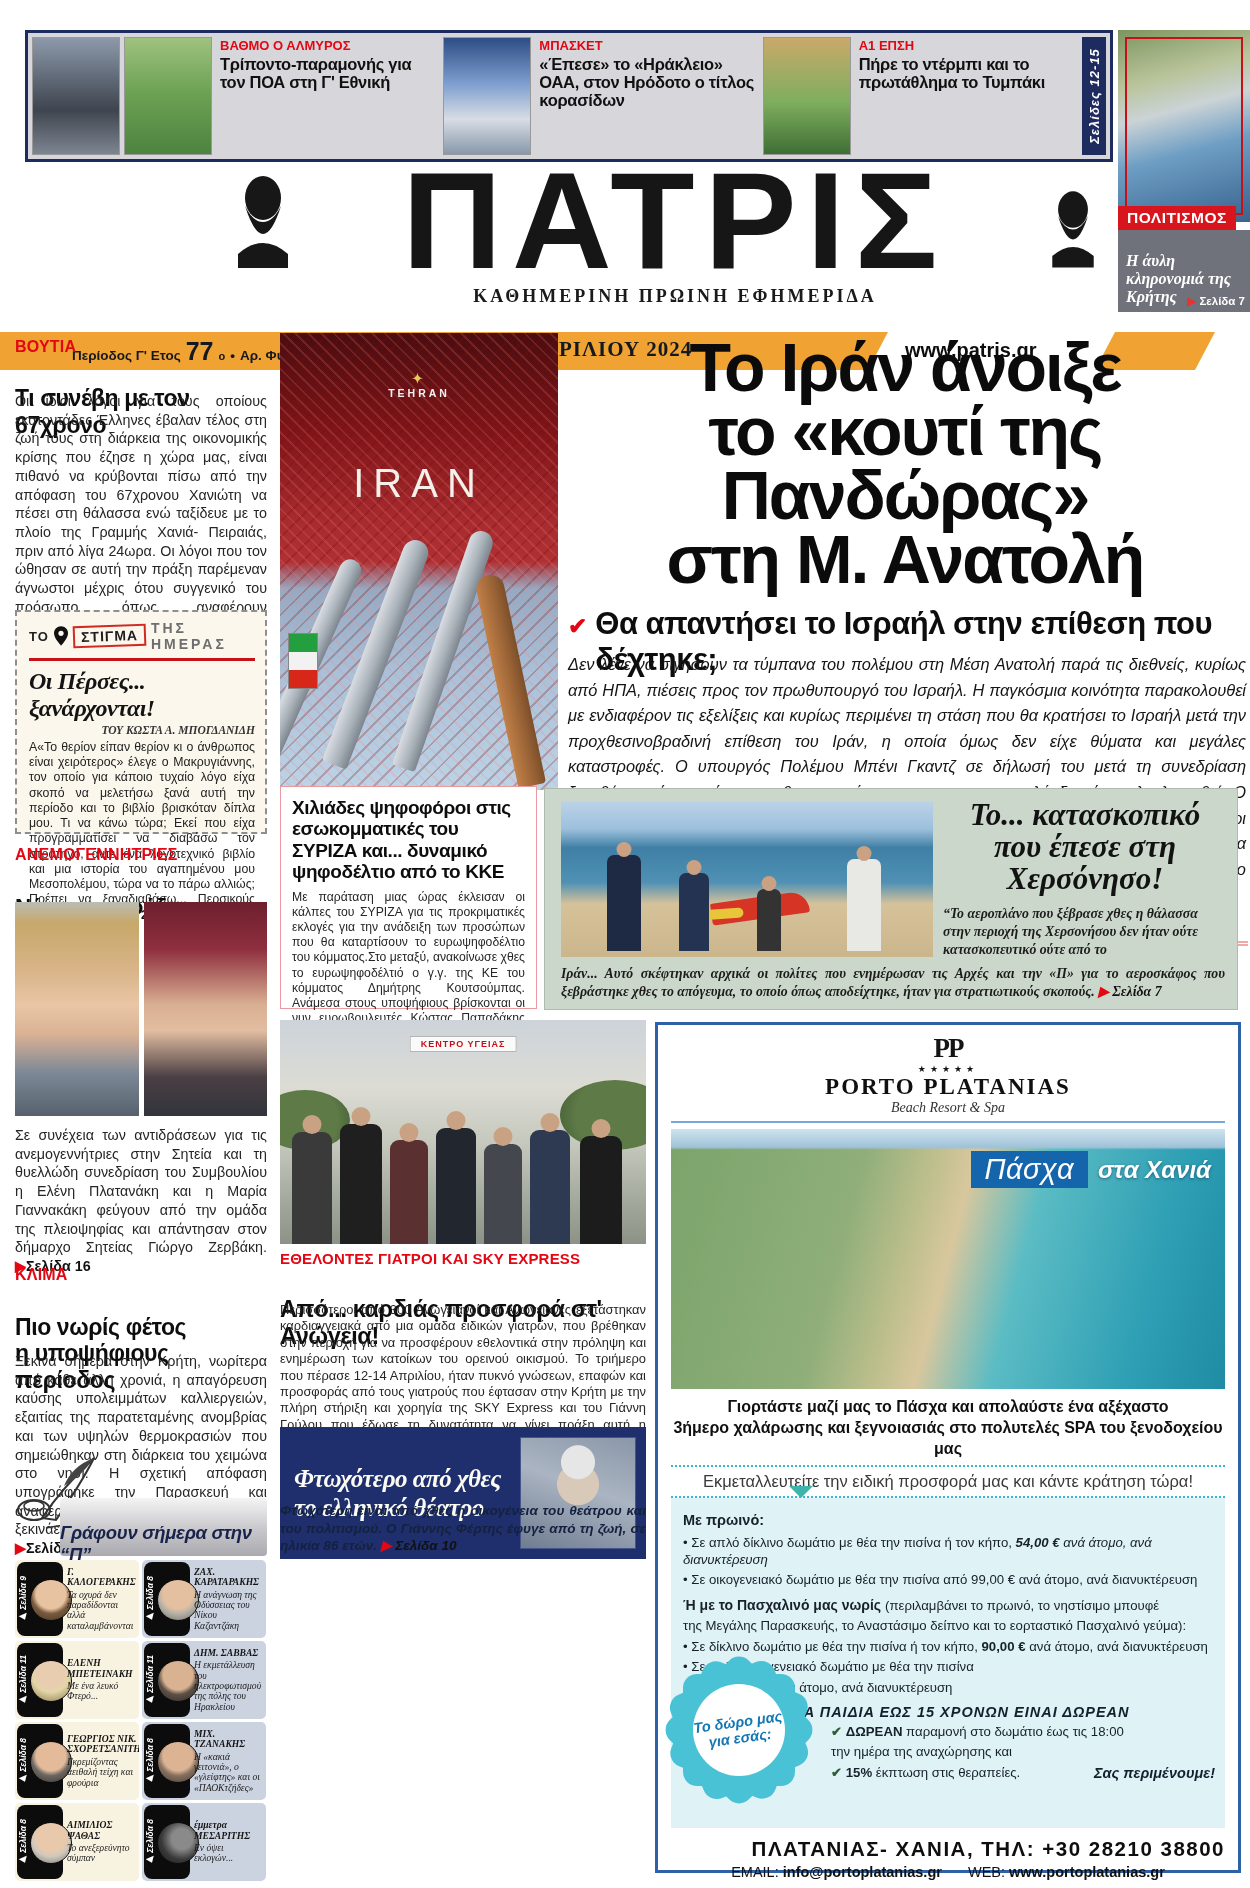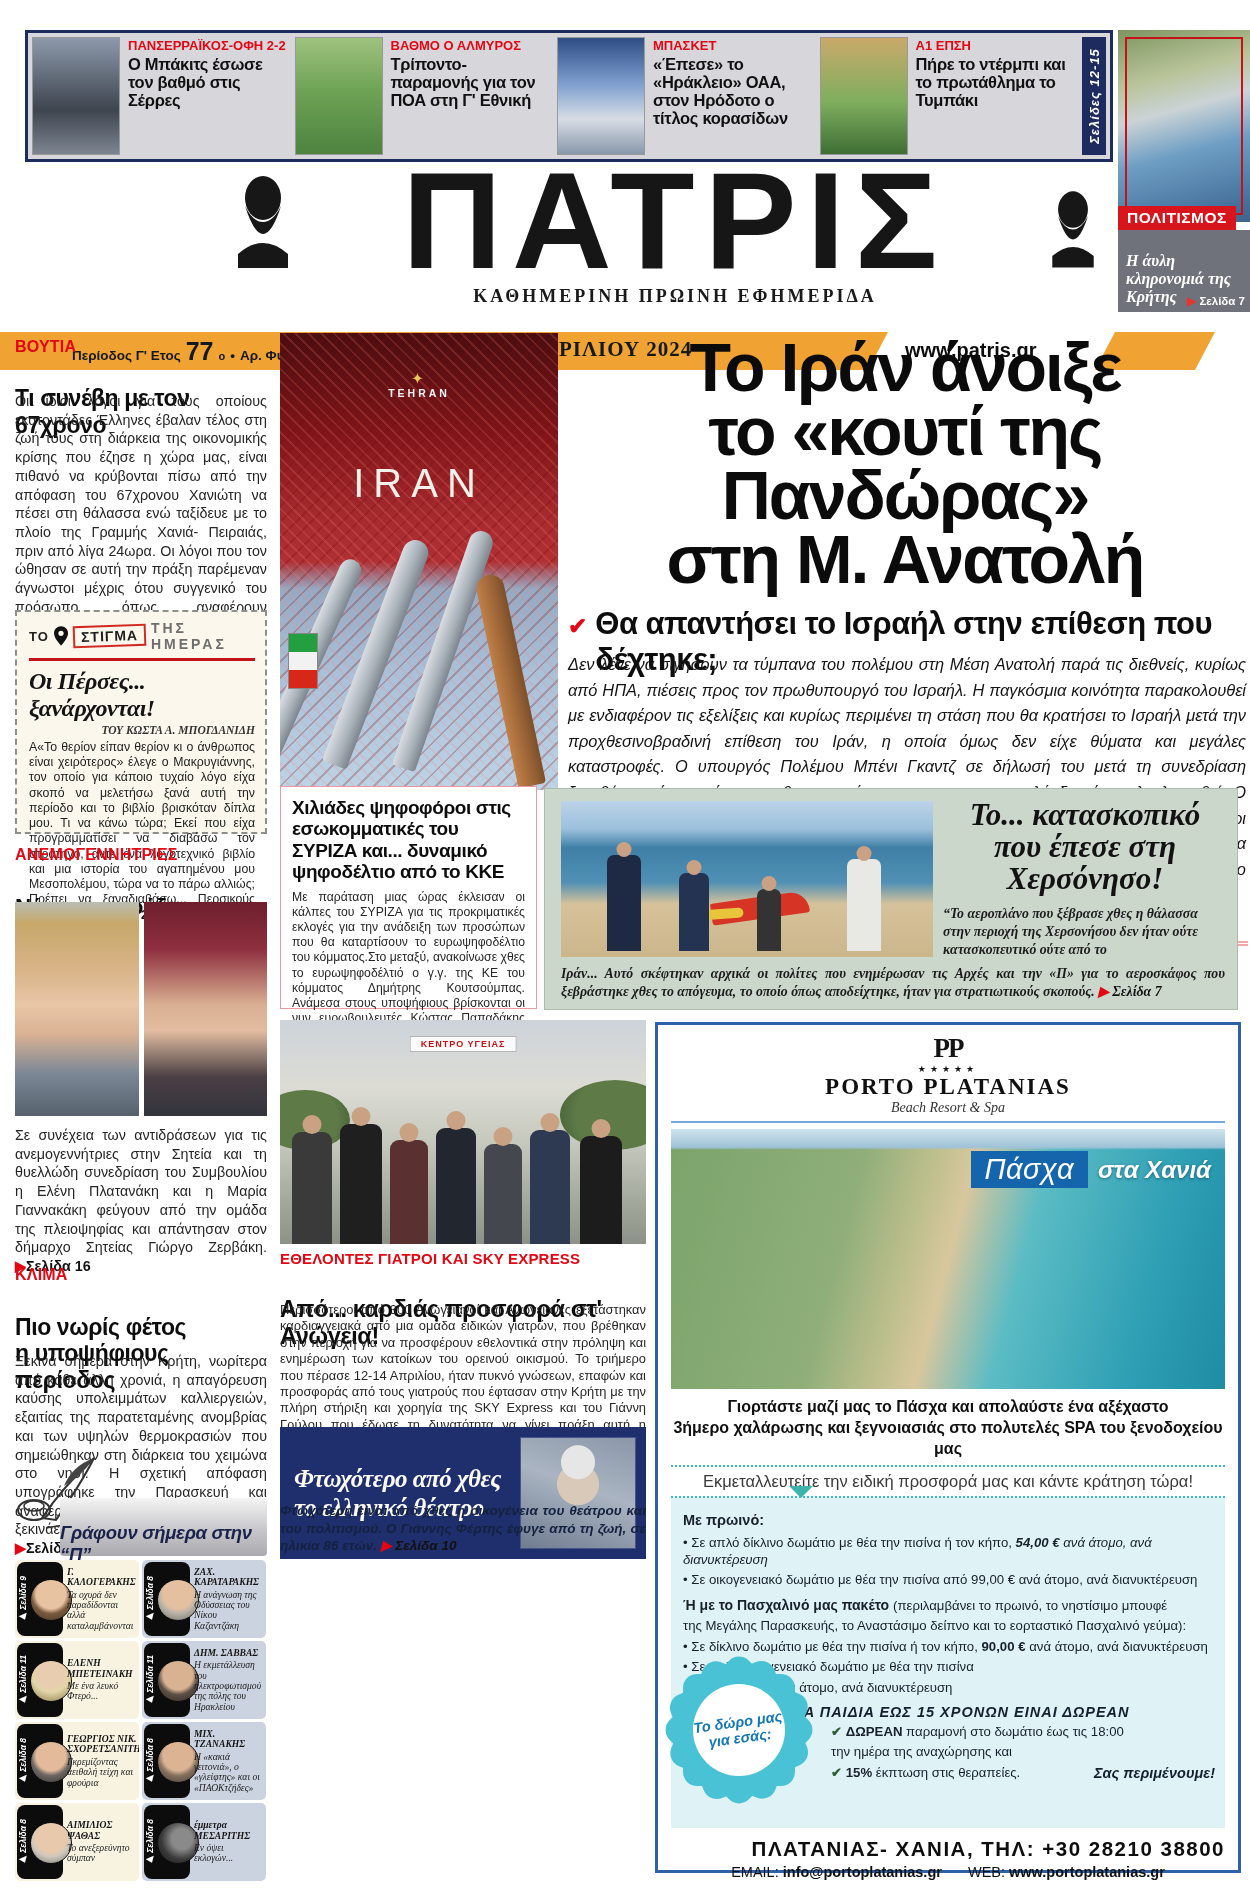--- a/index.html
+++ b/index.html
@@ -233,24 +233,20 @@
 
   .face-svg { display:block; }
 </style>
 </head>
 <body>
 
 <div class="page">
 
   <div class="abs topstrip">
     <div class="tphoto tp1"></div>
-    <div class="ttext">
-      <div class="tkicker">ΠΑΝΣΕΡΡΑΪΚΟΣ-ΟΦΗ 2-2</div>
-      <div class="ttitle">Ο Μπάκιτς έσωσε τον βαθμό στις Σέρρες</div>
-    </div>
     <div class="tphoto tp2"></div>
     <div class="ttext">
       <div class="tkicker">ΒΑΘΜΟ Ο ΑΛΜΥΡΟΣ</div>
       <div class="ttitle">Τρίποντο-παραμονής για τον ΠΟΑ στη Γ' Εθνική</div>
     </div>
     <div class="tphoto tp3"></div>
     <div class="ttext">
       <div class="tkicker">ΜΠΑΣΚΕΤ</div>
       <div class="ttitle">«Έπεσε» το «Ηράκλειο» ΟΑΑ, στον Ηρόδοτο ο τίτλος κορασίδων</div>
     </div>
@@ -550,21 +546,21 @@
       <div>3ήμερο χαλάρωσης και ξεγνοιασιάς στο πολυτελές SPA του ξενοδοχείου μας</div>
     </div>
     <div class="phl">Εκμεταλλευτείτε την ειδική προσφορά μας και κάντε κράτηση τώρα!</div>
     <div class="poffers">
       <div class="pl pb" style="font-size:14.5px;">Με πρωινό:</div>
       <div class="pl">
         <span>• Σε απλό δίκλινο δωμάτιο με θέα την πισίνα ή τον κήπο, </span><span class="pb pi">54,00 €</span><span class="pi"> ανά άτομο, ανά διανυκτέρευση</span>
       </div>
       <div class="pl">• Σε οικογενειακό δωμάτιο με θέα την πισίνα από 99,00 € ανά άτομο, ανά διανυκτέρευση</div>
       <div class="pl" style="margin-top:7px;">
-        <span class="pb" style="font-size:14px;">Ή με το Πασχαλινό μας πακέτο </span><span>(περιλαμβάνει το πρωινό, το νηστίσιμο μπουφέ</span>
+        <span class="pb" style="font-size:14px;">Ή με το Πασχαλινό μας νωρίς </span><span>(περιλαμβάνει το πρωινό, το νηστίσιμο μπουφέ</span>
       </div>
       <div class="pl">της Μεγάλης Παρασκευής, το Αναστάσιμο δείπνο και το εορταστικό Πασχαλινό γεύμα):</div>
       <div class="pl">
         <span>• Σε δίκλινο δωμάτιο με θέα την πισίνα ή τον κήπο, </span><span class="pb">90,00 €</span><span> ανά άτομο, ανά διανυκτέρευση</span>
       </div>
       <div class="pl">• Σε απλό οικογενειακό δωμάτιο με θέα την πισίνα</div>
       <div class="pl" style="margin-left:8px;">
         <span>από </span><span class="pb">137,50 €</span><span> ανά άτομο, ανά διανυκτέρευση</span>
       </div>
       <div class="kids">ΤΑ ΠΑΙΔΙΑ ΕΩΣ 15 ΧΡΟΝΩΝ ΕΙΝΑΙ ΔΩΡΕΑΝ</div>

